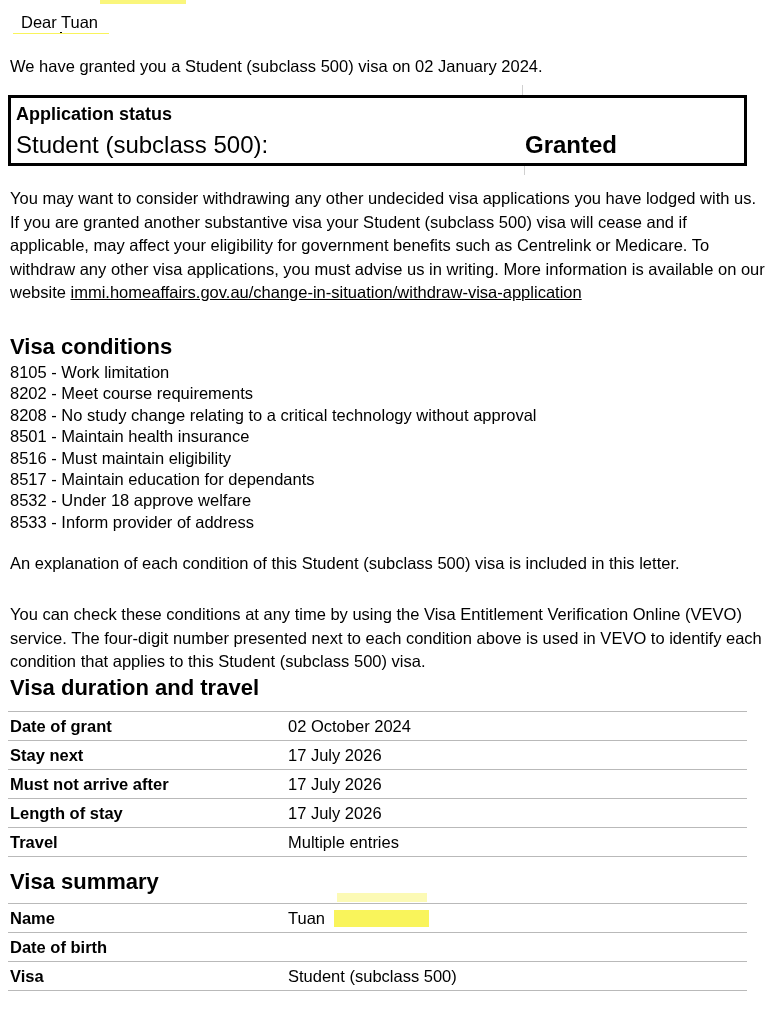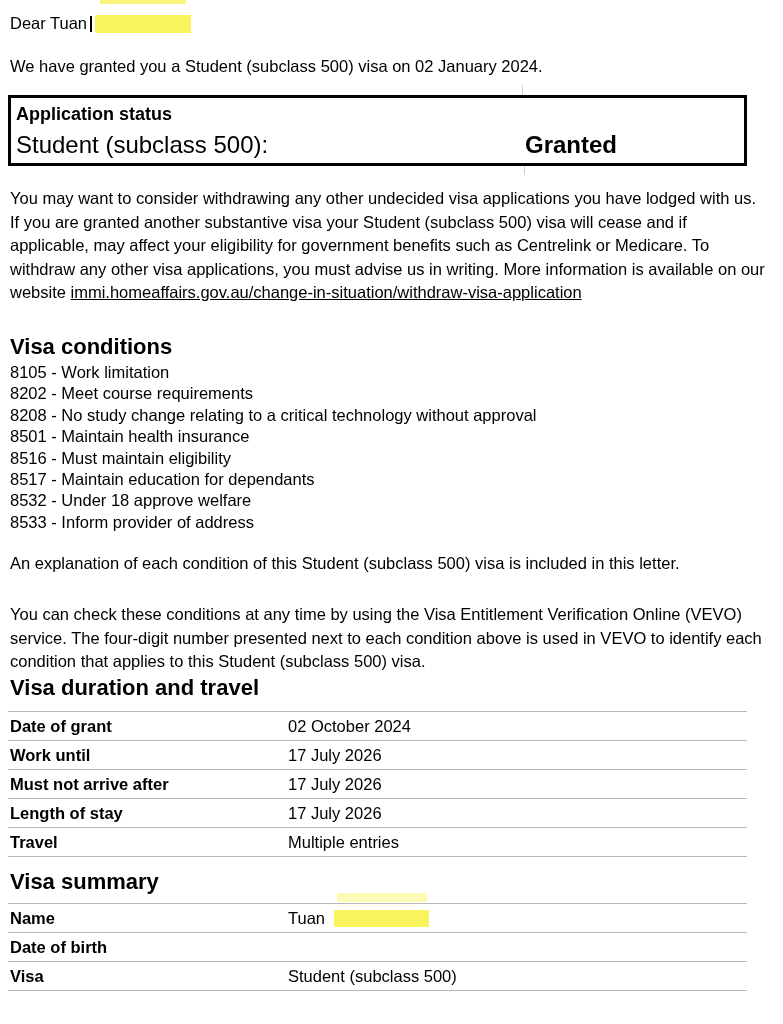--- a/index.html
+++ b/index.html
@@ -2,21 +2,21 @@
 <html><head>
 <meta charset="utf-8">
 <style>
   * { margin:0; padding:0; box-sizing:border-box; }
   html,body { background:#ffffff; }
   .page {
     position:relative; width:783px; height:1024px; background:#ffffff;
     font-family:"Liberation Sans","DejaVu Sans",sans-serif;
     color:#000000; font-size:16.5px; overflow:hidden;
   }
-  .abs { position:absolute; }
+  .abs { position:absolute;flex-direction:column; }
   .para { line-height:23.5px; }
   .h { font-size:22px; font-weight:bold; line-height:26px; }
 
   
   .dear { left:10px; top:13px; display:flex; align-items:center; height:21px; }
   .stub { display:inline-block; width:2px; height:16px; background:#000; margin-left:3px; }
   .hl { display:inline-block; background:#f9f45b; }
   .hl-name-top { margin-left:3px; width:96px; height:18px; }
 
   .sliver { left:100px; top:0; width:86px; height:4px; background:#f9f45b; opacity:.8; }
@@ -100,21 +100,21 @@
   <p class="abs para expl">An explanation of each condition of this Student (subclass 500) visa is included in this letter.</p>
   <p class="abs para vevo">You can check these conditions at any time by using the Visa Entitlement Verification Online (VEVO) service. The four-digit number presented next to each condition above is used in VEVO to identify each condition that applies to this Student (subclass 500) visa.</p>
 
   <h2 class="abs h vdt-h">Visa duration and travel</h2>
   <div class="abs table vdt">
     <div class="trow">
       <span class="tlabel">Date of grant</span>
       <span class="tvalue">02 October 2024</span>
     </div>
     <div class="trow">
-      <span class="tlabel">Work until</span>
+      <span class="tlabel">Stay next</span>
       <span class="tvalue">17 July 2026</span>
     </div>
     <div class="trow">
       <span class="tlabel">Must not arrive after</span>
       <span class="tvalue">17 July 2026</span>
     </div>
     <div class="trow">
       <span class="tlabel">Length of stay</span>
       <span class="tvalue">17 July 2026</span>
     </div>

